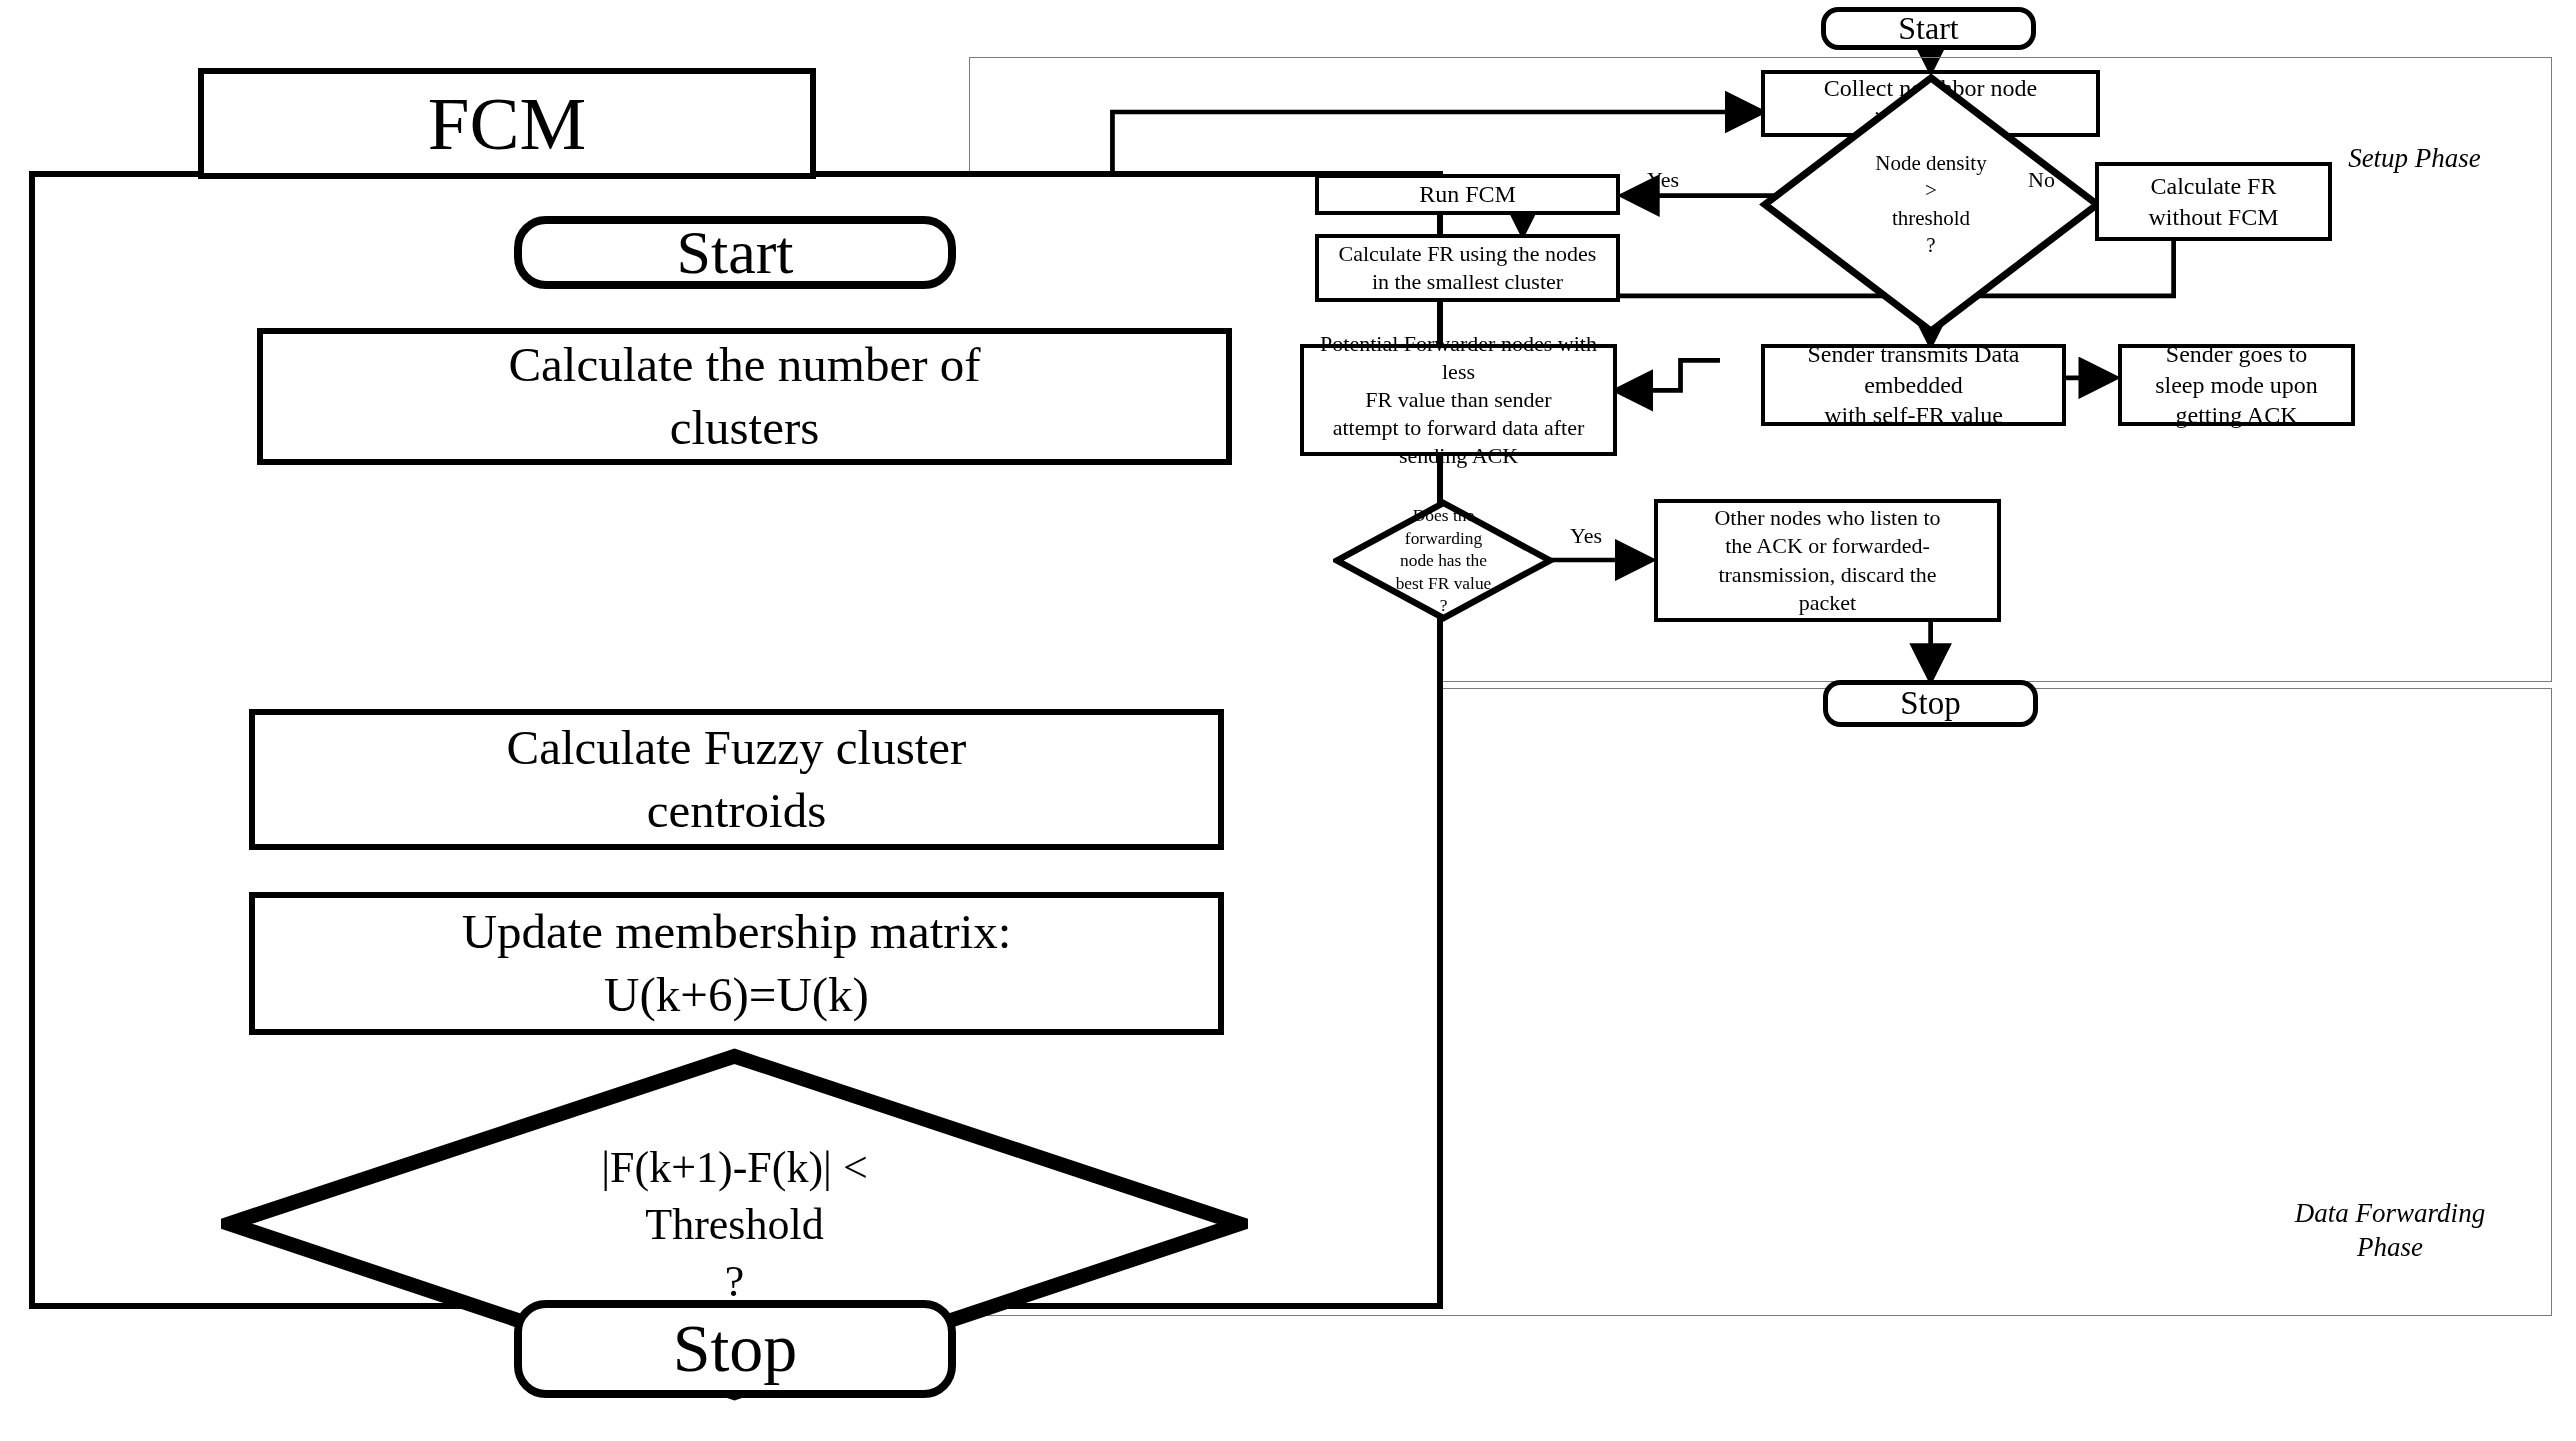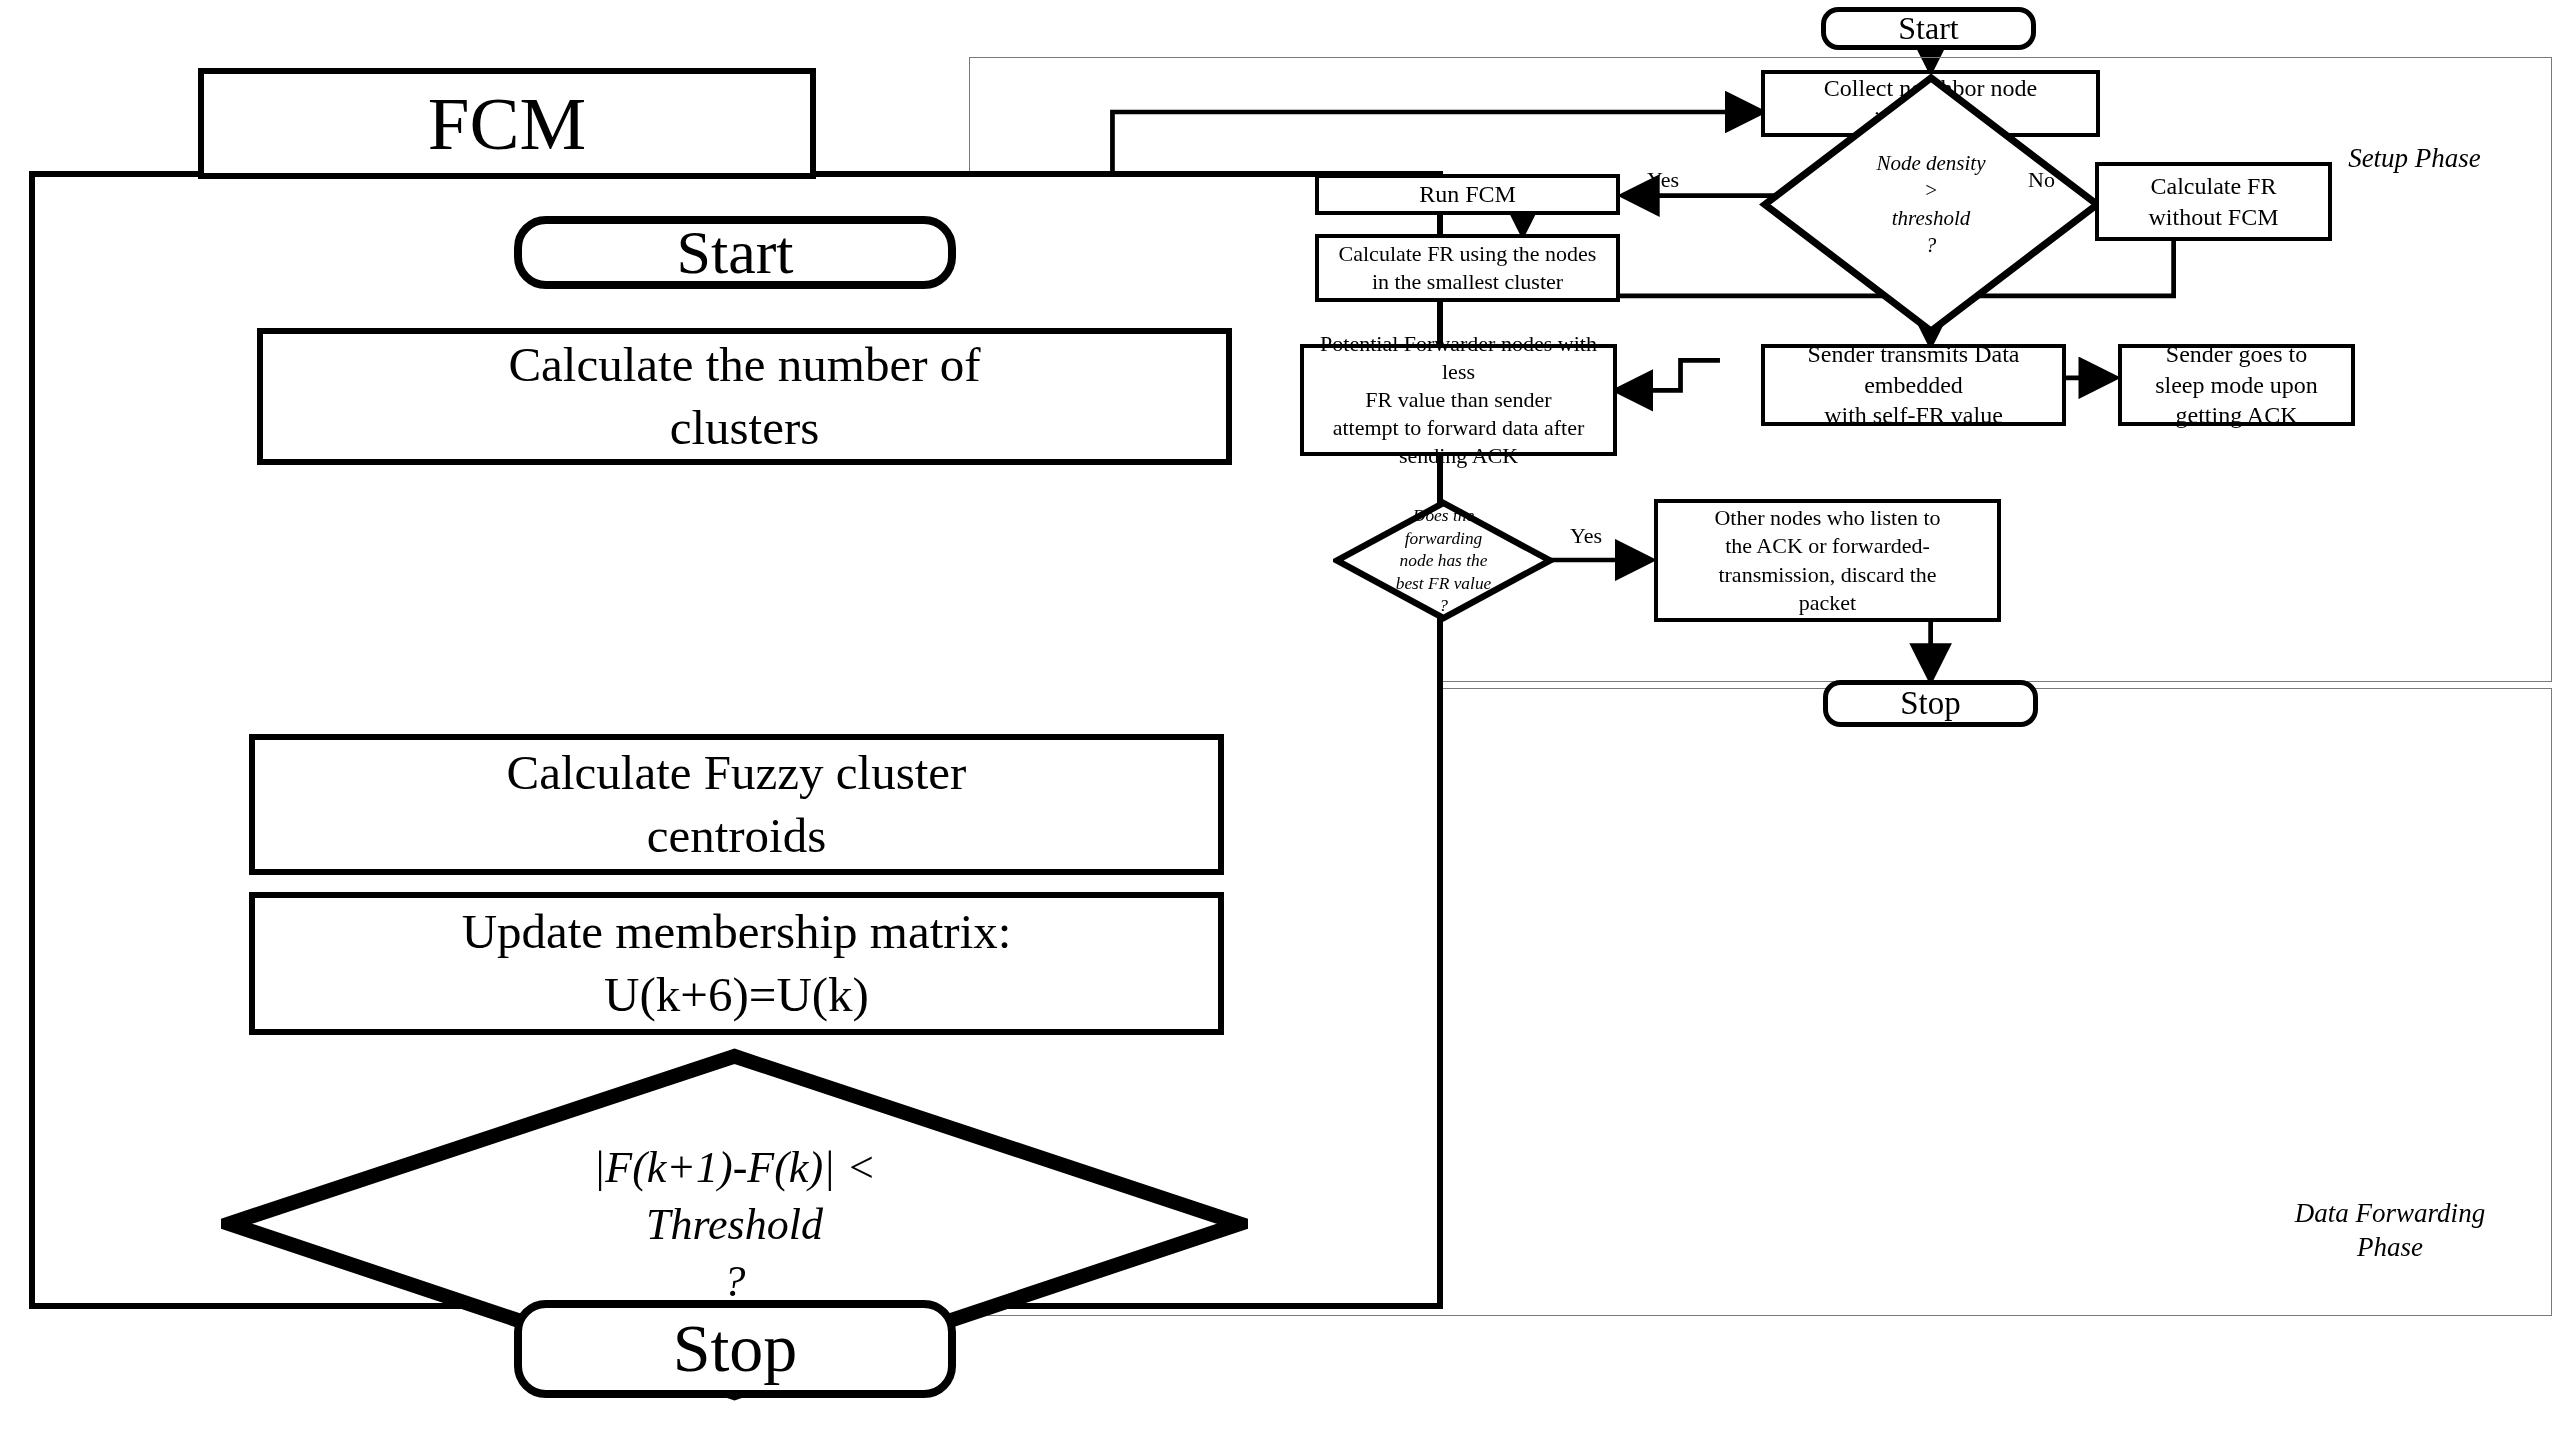--- a/index.html
+++ b/index.html
@@ -9,21 +9,21 @@
   svg.layer{position:absolute;left:0;top:0;width:2576px;height:1441px;pointer-events:none;}
   .nodeBox{position:absolute;box-sizing:border-box;background:#fff;border:4px solid #000;
            display:flex;align-items:center;justify-content:center;text-align:center;
            line-height:1.28;}
   .terminator{border-radius:17.4px;border-width:5.5px;}
   .titleBox{border-width:4px;}
   .phaseBox{position:absolute;box-sizing:border-box;background:transparent;border:1.6px solid #7a7a7a;}
   .phaseLabel{position:absolute;font-style:italic;font-weight:normal;text-align:center;
               line-height:1.25;}
   .edgeLabel{position:absolute;background:transparent;white-space:nowrap;}
-  .diamondWrap{position:absolute;font-style:italic;}
+  .diamondWrap{position:absolute;}
   .diamondWrap .dtext{position:absolute;left:0;top:0;width:100%;height:100%;
         display:flex;align-items:center;justify-content:center;text-align:center;
         line-height:1.30;}
   .nb{white-space:pre-line;}
 </style>
 </head>
 <body>
 
 <div id="canvas">
 
@@ -92,21 +92,21 @@
   <div class="nodeBox terminator" style="left: 514px; top: 216px; width: 442px; height: 73px; font-size: 62px; z-index: 2; border-width: 8.8px; border-radius: 32px;">
     <span class="nb">Start</span>
   </div>
 
   <div class="nodeBox" style="left: 249px; top: 328px; width: 975px; height: 137px; font-size: 49px; z-index: 2; border-width: 6.3px; margin-left: 8px;">
     <span class="nb">Calculate the number of
 clusters</span>
   </div>
 
 
-  <div class="nodeBox" style="left: 249px; top: 709px; width: 975px; height: 141px; font-size: 49px; z-index: 2; border-width: 6.3px; margin-top: 25px;">
+  <div class="nodeBox" style="left: 249px; top: 709px; width: 975px; height: 141px; font-size: 49px; z-index: 2; border-width: 6.3px;">
     <span class="nb">Calculate Fuzzy cluster
 centroids</span>
   </div>
 
   <div class="nodeBox" style="left: 249px; top: 892px; width: 975px; height: 143px; font-size: 49px; z-index: 2; border-width: 6.3px;">
     <span class="nb">Update membership matrix:
 U(k+6)=U(k)</span>
   </div>
 
   <div class="diamondWrap" style="left: 221px; top: 1048px; width: 1027px; height: 353px; z-index: 2;">

